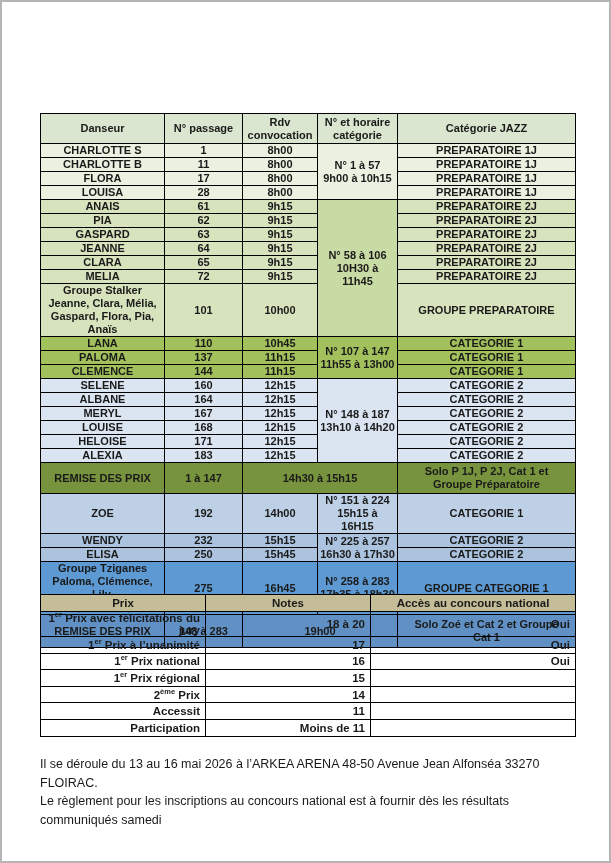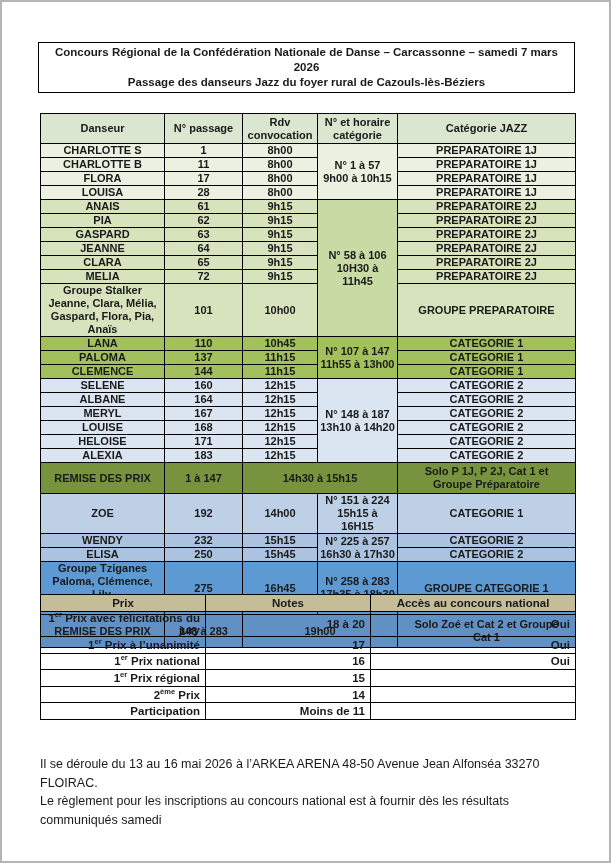--- a/index.html
+++ b/index.html
@@ -68,24 +68,20 @@
   .footer{
     position:absolute;left:38px;top:753px;width:540px;
     font-size:12.5px;line-height:18.5px;font-weight:normal;
   }
 </style>
 </head>
 <body>
 
 <div class="page">
 
-  <div class="title-box">
-    <div>Concours Régional de la Confédération Nationale de Danse – Carcassonne – samedi 7 mars 2026</div>
-    <div>Passage des danseurs Jazz du foyer rural de Cazouls-lès-Béziers</div>
-  </div>
 
   <table class="sched">
     <colgroup>
       <col style="width:124px">
         <col style="width:78px">
         <col style="width:75px">
         <col style="width:80px">
         <col style="width:178px">
     </colgroup>
     <thead>
@@ -312,20 +308,25 @@
           <td>1<sup>er</sup> Prix régional</td>
           <td>15</td>
           <td></td>
         </tr>
         <tr>
           <td>2<sup>ème</sup> Prix</td>
           <td>14</td>
           <td></td>
         </tr>
         <tr>
+          <td>Accessit</td>
+          <td>11</td>
+          <td></td>
+        </tr>
+        <tr>
           <td>Participation</td>
           <td>Moins de 11</td>
           <td></td>
         </tr>
       </tbody>
   </table>
 
   <div class="footer" id="footer">
       <div>Il se déroule du 13 au 16 mai 2026 à l’ARKEA ARENA 48-50 Avenue Jean Alfonséa 33270 FLOIRAC.</div>
       <div>Le règlement pour les inscriptions au concours national est à fournir dès les résultats communiqués samedi</div>

